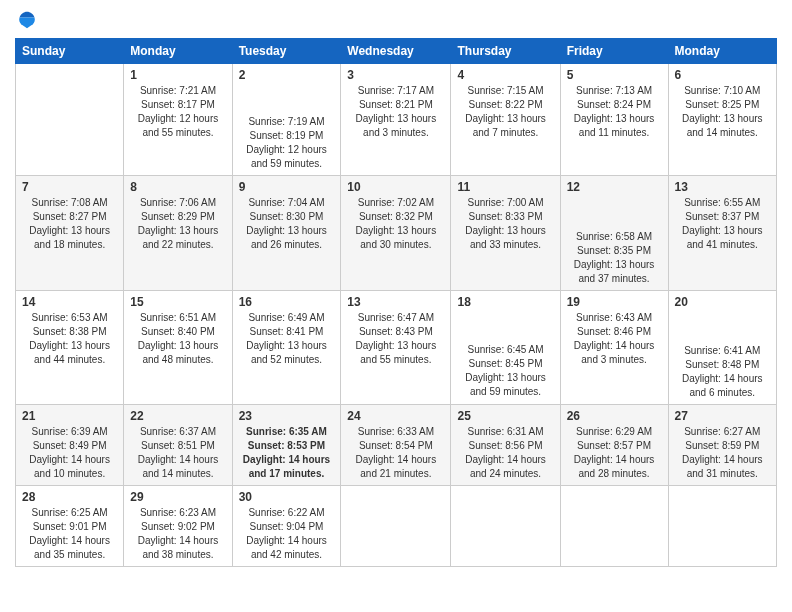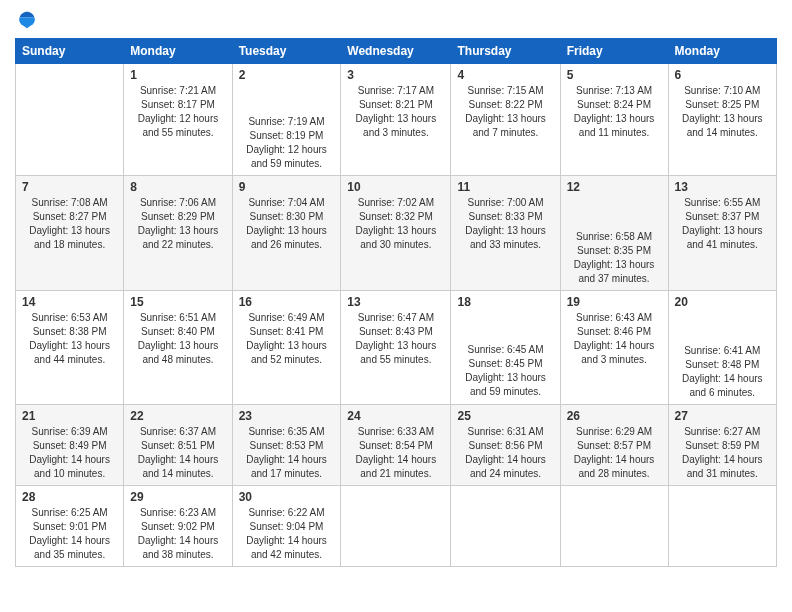--- a/index.html
+++ b/index.html
@@ -268,21 +268,21 @@
 Daylight: 14 hours and 10 minutes.</div>
           </td>
           <td>
             <span class="day-number">22</span>
             <div class="day-info" style="white-space: pre-line;">Sunrise: 6:37 AM
 Sunset: 8:51 PM
 Daylight: 14 hours and 14 minutes.</div>
           </td>
           <td>
             <span class="day-number">23</span>
-            <div class="day-info" style="white-space: pre-line;">Sunrise: 6:35 AM
+            <div class="day-info" style="white-space: pre-line; font-weight: bold;">Sunrise: 6:35 AM
 Sunset: 8:53 PM
 Daylight: 14 hours and 17 minutes.</div>
           </td>
           <td>
             <span class="day-number">24</span>
             <div class="day-info" style="white-space: pre-line;">Sunrise: 6:33 AM
 Sunset: 8:54 PM
 Daylight: 14 hours and 21 minutes.</div>
           </td>
           <td>

